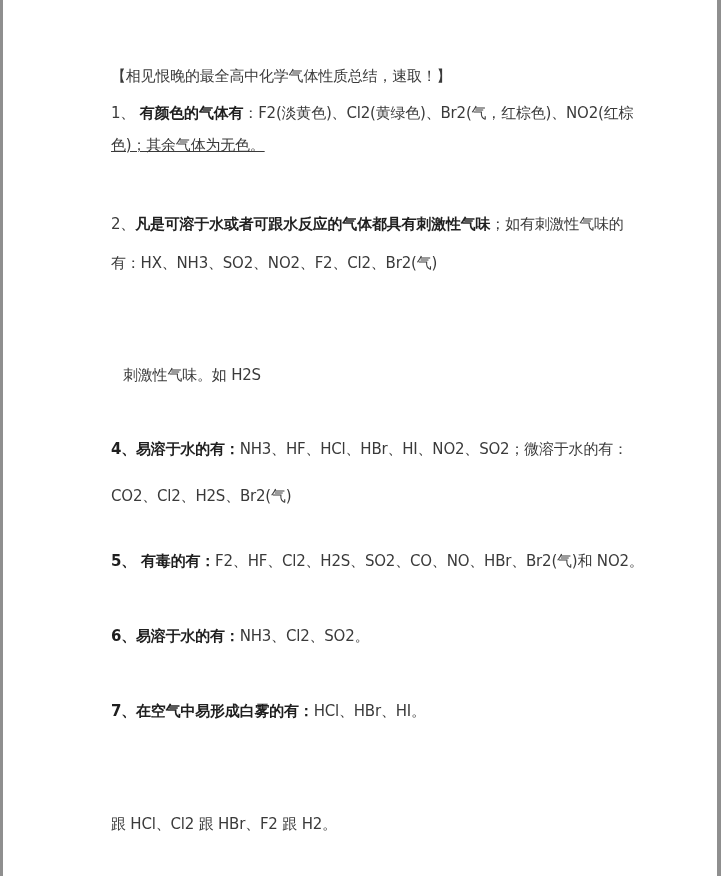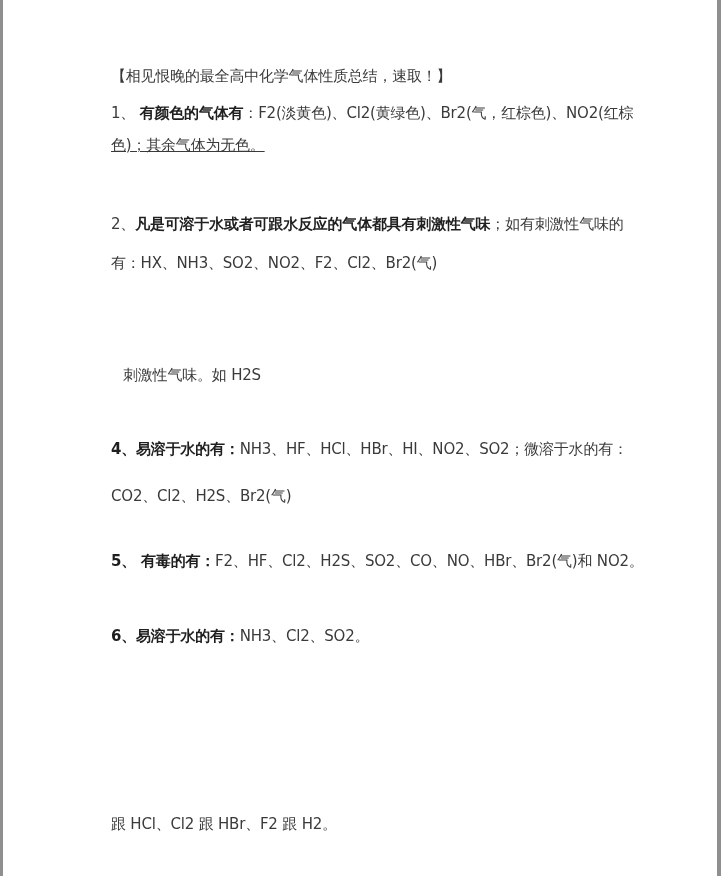--- a/index.html
+++ b/index.html
@@ -67,18 +67,21 @@
   </div>
 
   <div class="line" style="top:551px;">
     <span class="b">5、 </span><span class="b">有毒的有：</span><span class="n">F2、HF、Cl2、H2S、SO2、CO、NO、HBr、Br2(气)和 NO2。</span>
   </div>
 
   <div class="line" style="top:626px;">
     <span class="b">6、</span><span class="b">易溶于水的有：</span><span class="n">NH3、Cl2、SO2。</span>
   </div>
 
+  <div class="line" style="top:701px;">
+    <span class="b">7、</span><span class="b">在空气中易形成白雾的有：</span><span class="n">HCl、HBr、HI。</span>
+  </div>
 
   <div class="line" style="top:814px;">
     <span class="n">跟 HCl、Cl2 跟 HBr、F2 跟 H2。</span>
   </div>
 
 </div>
 
 </body></html>

